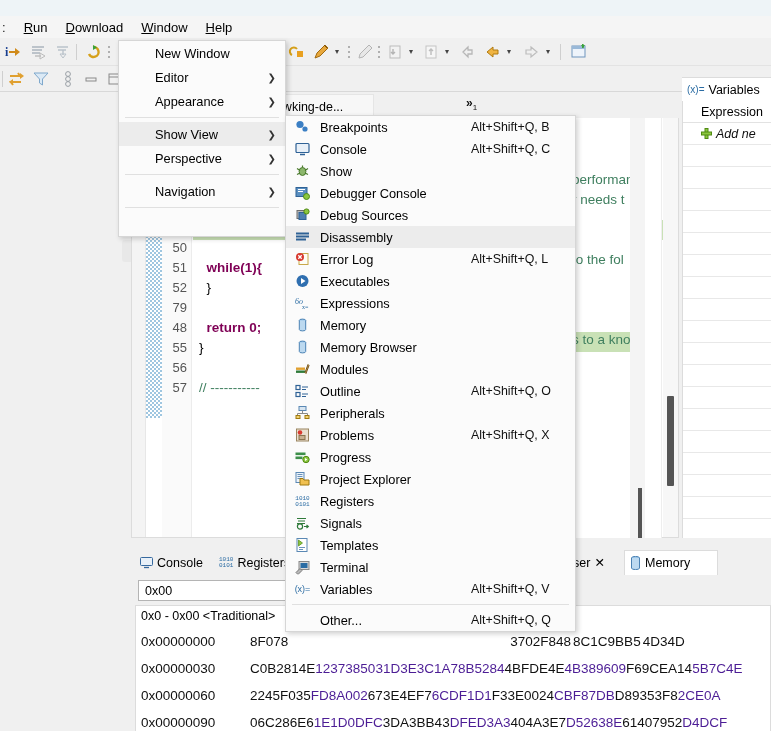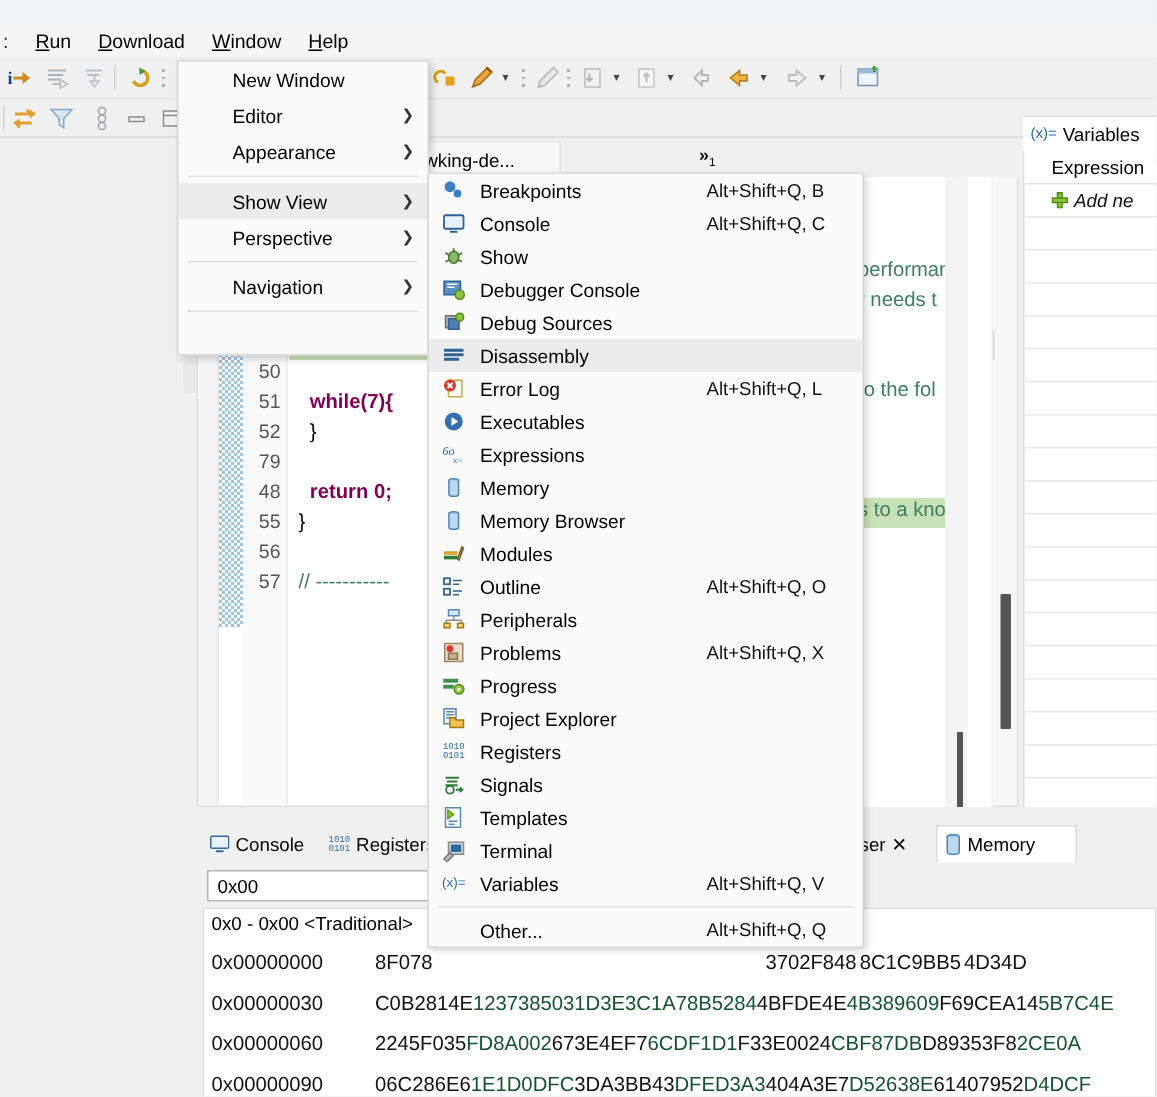--- a/index.html
+++ b/index.html
@@ -189,21 +189,21 @@
   .mem-hdr {
     position: absolute; left: 0; top: 0; height: 20px;
     display: flex; align-items: center; padding-left: 5px; font-size: 12.5px;
   }
   .mem-row {
     position: absolute; left: 0; height: 27px; white-space: nowrap;
     font-size: 13.5px; display: flex; align-items: center;
   }
   .mem-addr { padding-left: 5px; color: #111; }
   .mem-cell { color: #111; }
-  .mem-cell.dim { color: #14532d; }
+  .mem-cell.dim { color: #4c1d95; }
 
   
   .menu {
     position: absolute; background: #fbfbfb;
     border: 1px solid #d6d6d6;
     box-shadow: 2px 2px 5px rgba(0,0,0,.18);
     z-index: 50;
   }
   .menu .row {
     position: relative; display: flex; align-items: center;
@@ -442,21 +442,21 @@
     <div class="hl-band" style="top:102px;width:472px"></div>
 
     <div class="codearea">
       <div class="cl cmt" style="top:2px">  * The defau</div>
       <div class="cl cmt" style="top:22px">  * For the co</div>
       <div class="cl cmt" style="top:42px">  * http://haa</div>
       <div class="cl cmt" style="top:62px">  */</div>
       <div class="cl cmt" style="top:82px">  //InitFlash();</div>
       <div class="cl" style="top:102px">  InitSysCtrl();</div>
       <div class="cl" style="top:122px"></div>
-      <div class="cl kw" style="top:142px">  while(7){</div>
+      <div class="cl kw" style="top:142px">  while(1){</div>
       <div class="cl" style="top:162px">  }</div>
       <div class="cl" style="top:182px"></div>
       <div class="cl kw" style="top:202px">  return 0;</div>
       <div class="cl" style="top:222px">}</div>
       <div class="cl" style="top:242px"></div>
       <div class="cl cmt" style="top:262px">// -----------</div>
     </div>
 
     <div class="editor-vscroll">
       <div class="editor-vthumb" style="top:278px;height:90px"></div>

